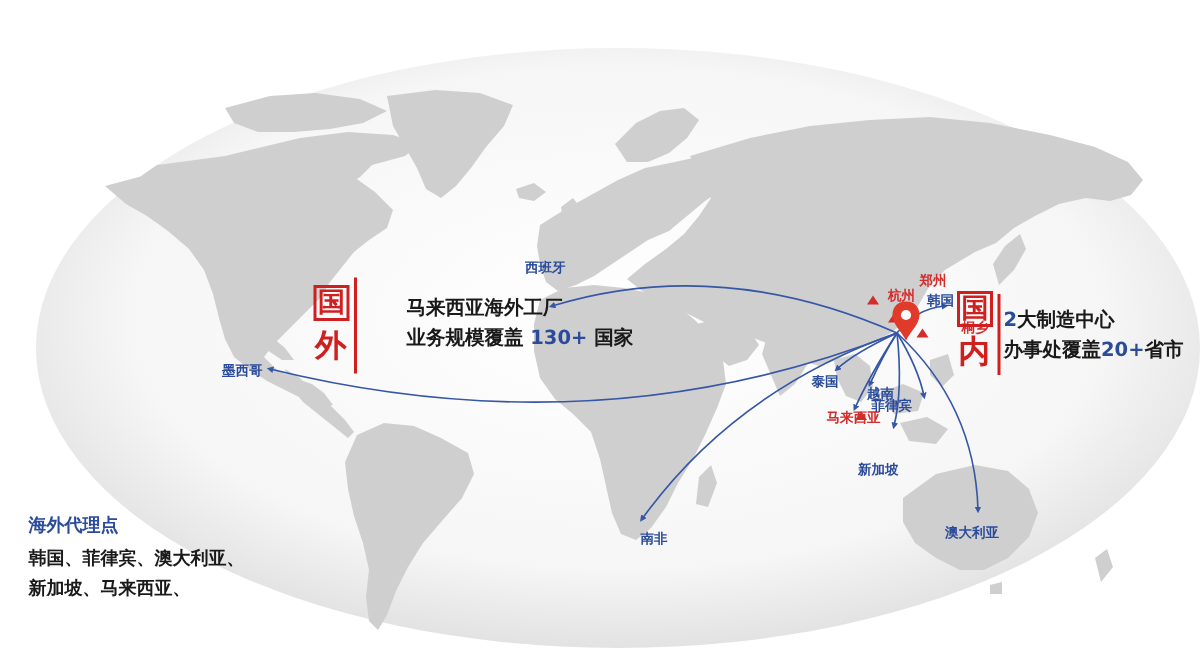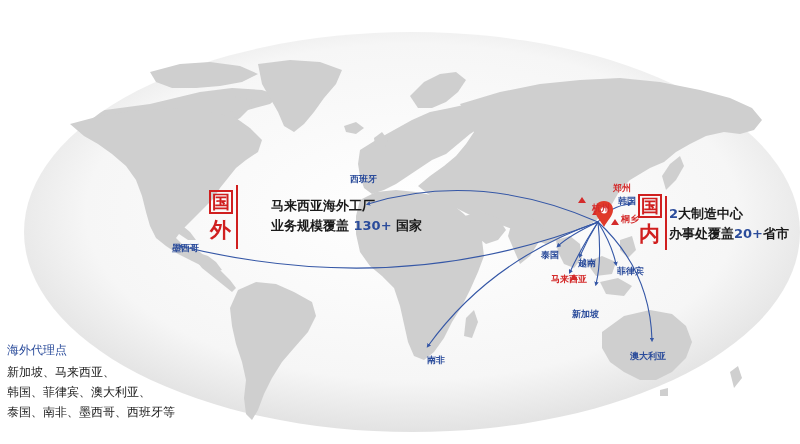--- a/index.html
+++ b/index.html
@@ -46,22 +46,22 @@
       position: absolute;
       font-weight: bold;
       font-size: 13px;
       color: #1a1a1a;
       line-height: 20px;
     }
     .stat-block .num { color: #2b4c9b; }
 
     .agent-block {
       position: absolute;
-      left: 7px; top: 342px;
-      font-weight: normal;
+      left: 19px; top: 342px;
+      font-weight: bold;
       color: #1a1a1a;
     }
     .agent-title { color: #2b4c9b; font-size: 12px; margin-bottom: 3px; }
     .agent-line { font-size: 12px; line-height: 20px; }
   </style>
 </head>
 <body>
 
 <div id="stage">
 
@@ -149,33 +149,33 @@
       <path d="M574,274 L578,280 L570,280 Z"></path>
     </g>
 
     <g transform="translate(604,210)">
       <path d="M0,-9 C6,-9 9,-5 9,0 C9,6 3,11 0,17 C-3,11 -9,6 -9,0 C-9,-5 -6,-9 0,-9 Z" fill="#e03a2a"></path>
       <circle cx="0" cy="0" r="3.4" fill="#ffffff"></circle>
     </g>
   </svg>
 
   <span class="label lbl-blue" style="left:350px;top:175px;">西班牙</span>
-  <span class="label lbl-blue" style="left:172px;top:244px;">墨西哥</span>
+  <span class="label lbl-blue" style="left:148px;top:244px;">墨西哥</span>
   <span class="label lbl-blue" style="left:618px;top:197px;">韩国</span>
   <span class="label lbl-blue" style="left:541px;top:251px;text-align:center;">泰国</span>
   <span class="label lbl-blue" style="left:578px;top:259px;text-align:right;">越南</span>
   <span class="label lbl-red" style="left:551px;top:275px;">马来西亚</span>
-  <span class="label lbl-blue" style="left:617px;top:267px;text-align:center;">菲律宾</span>
+  <span class="label lbl-blue" style="left:581px;top:267px;text-align:center;">菲律宾</span>
   <span class="label lbl-blue" style="left:572px;top:287px;margin-top:23px;">新加坡</span>
   <span class="label lbl-blue" style="left:427px;top:356px;">南非</span>
   <span class="label lbl-blue" style="left:630px;top:352px;text-align:right;">澳大利亚</span>
 
   <span class="label lbl-red" style="left:573px;top:184px;padding-left:40px;">郑州</span>
-  <span class="label lbl-red" style="left:592px;top:204px;">杭州</span>
-  <span class="label lbl-red" style="left:621px;top:215px;">桐乡</span>
+  <span class="label lbl-red" style="left:592px;top:194px;">杭州</span>
+  <span class="label lbl-red" style="left:641px;top:215px;">桐乡</span>
 
   <div class="big-tag" style="left:209px;top:190px;">
     <span class="char boxed">国</span>
     <span class="char" style="padding-left:1px;">外</span>
   </div>
   <div class="vbar" style="left:236px;top:185px;height:64px;"></div>
   <div class="stat-block" style="left:245px;top:196px;margin-left:26px;">
     <div>马来西亚海外工厂</div>
     <div><span>业务规模覆盖 </span><span class="num">130+</span><span> 国家</span></div>
   </div>
@@ -185,17 +185,16 @@
     <span class="char" style="padding-left:1px;">内</span>
   </div>
   <div class="vbar" style="left:665px;top:196px;height:54px;"></div>
   <div class="stat-block" style="left:669px;top:204px;">
     <div><span class="num">2</span><span>大制造中心</span></div>
     <div><span>办事处覆盖</span><span class="num">20+</span><span>省市</span></div>
   </div>
 
   <div class="agent-block">
     <div class="agent-title">海外代理点</div>
+    <div class="agent-line">韩国、菲律宾、澳大利亚、</div>
     <div class="agent-line">新加坡、马来西亚、</div>
-    <div class="agent-line">韩国、菲律宾、澳大利亚、</div>
-    <div class="agent-line">泰国、南非、墨西哥、西班牙等</div>
   </div>
 </div>
 
 </body></html>

